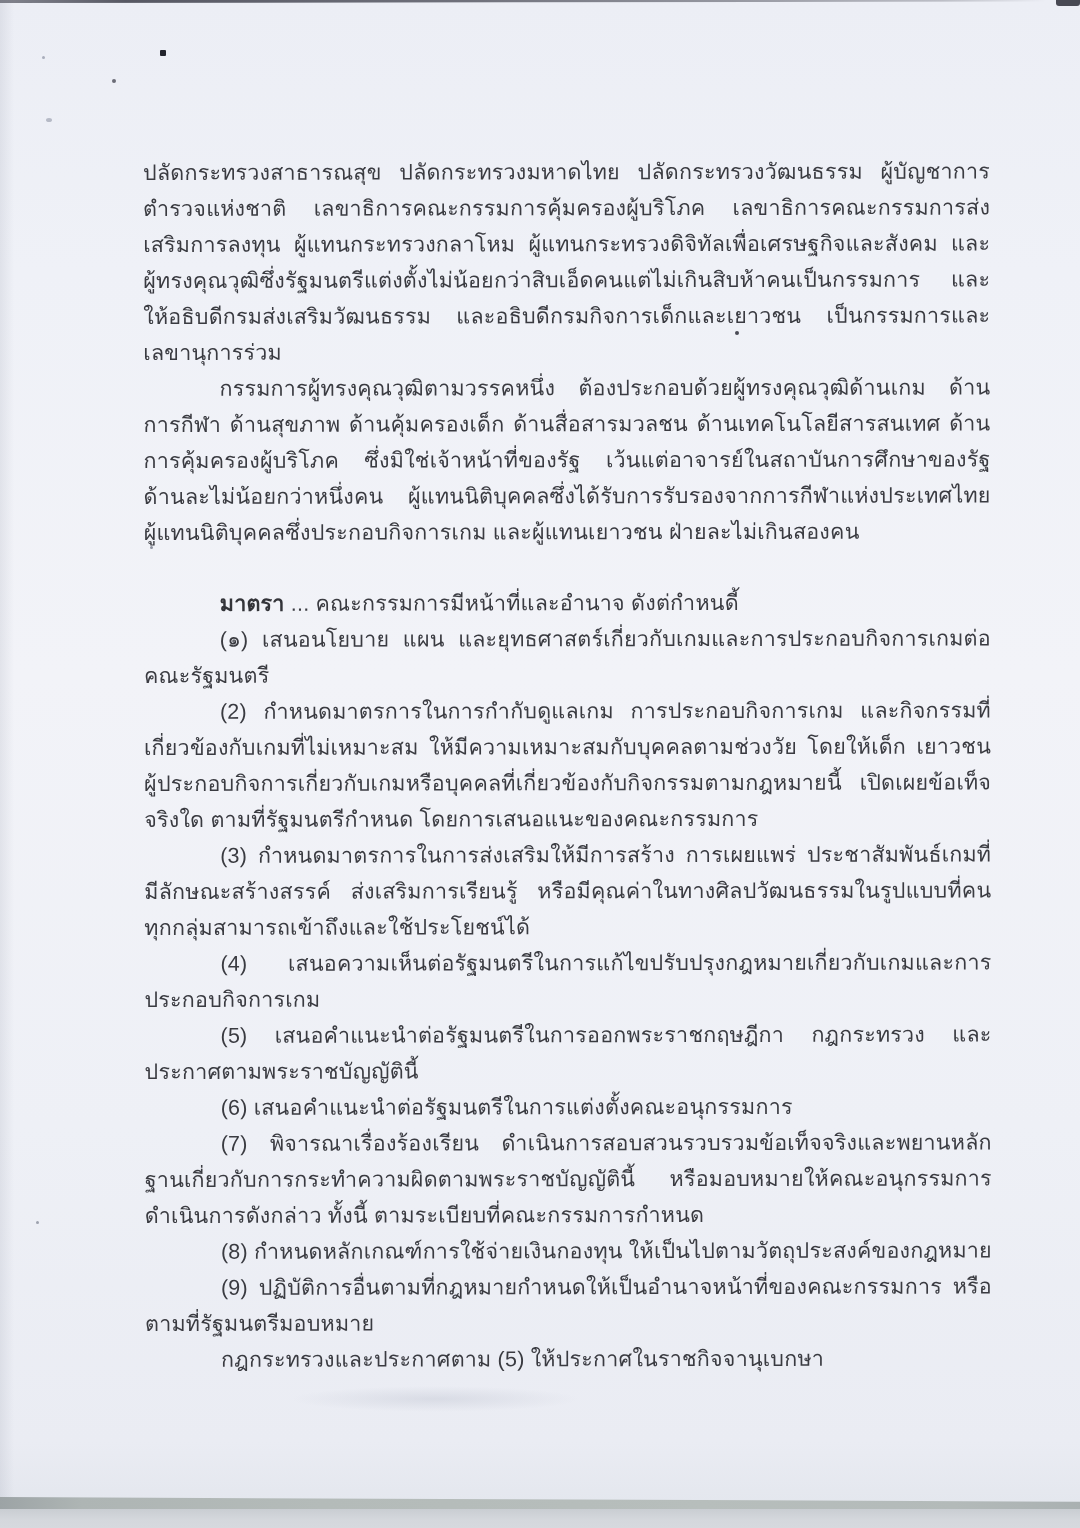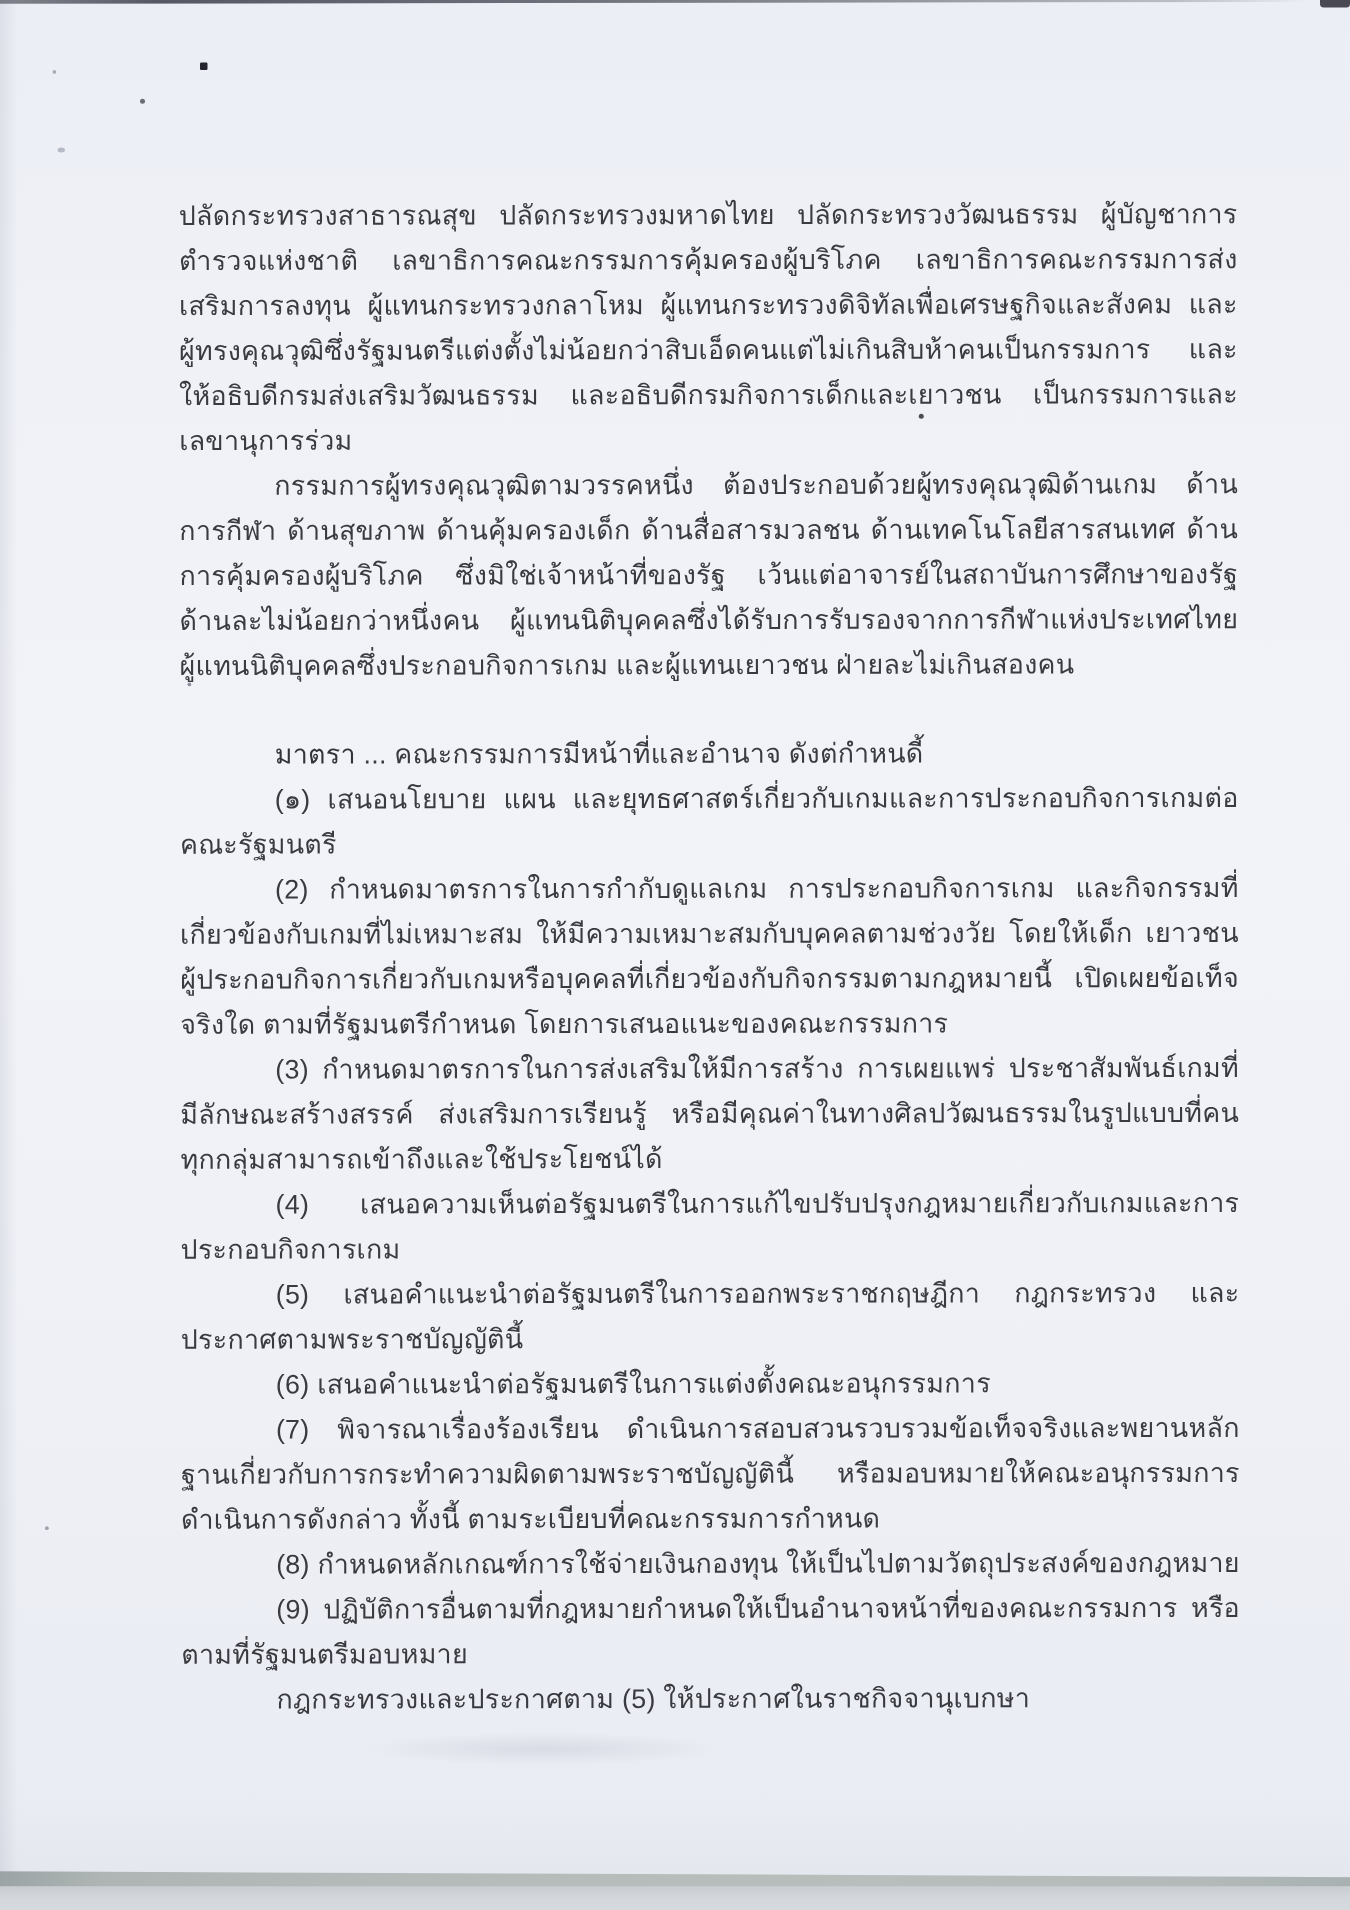--- a/index.html
+++ b/index.html
@@ -112,21 +112,21 @@
     letter-spacing: 0.2px;
     transform: rotate(-0.1deg);
     transform-origin: left top;
   }
   .doc-body p {
     margin: 0;
     text-indent: 76px;
   }
   .doc-body p.no-indent { text-indent: 0; }
   .doc-body p.gap-before { margin-top: 35px; }
-  .kw-bold { font-weight: normal; color: #333439; }
+  .kw-bold { font-weight: bold; color: #333439; }
 </style>
 </head>
 <body>
 
 <div class="scan-root">
   <div class="paper">
     <div class="top-edge-line"></div>
     <div class="top-corner-blob"></div>
 
     <div class="speck s1"></div>

